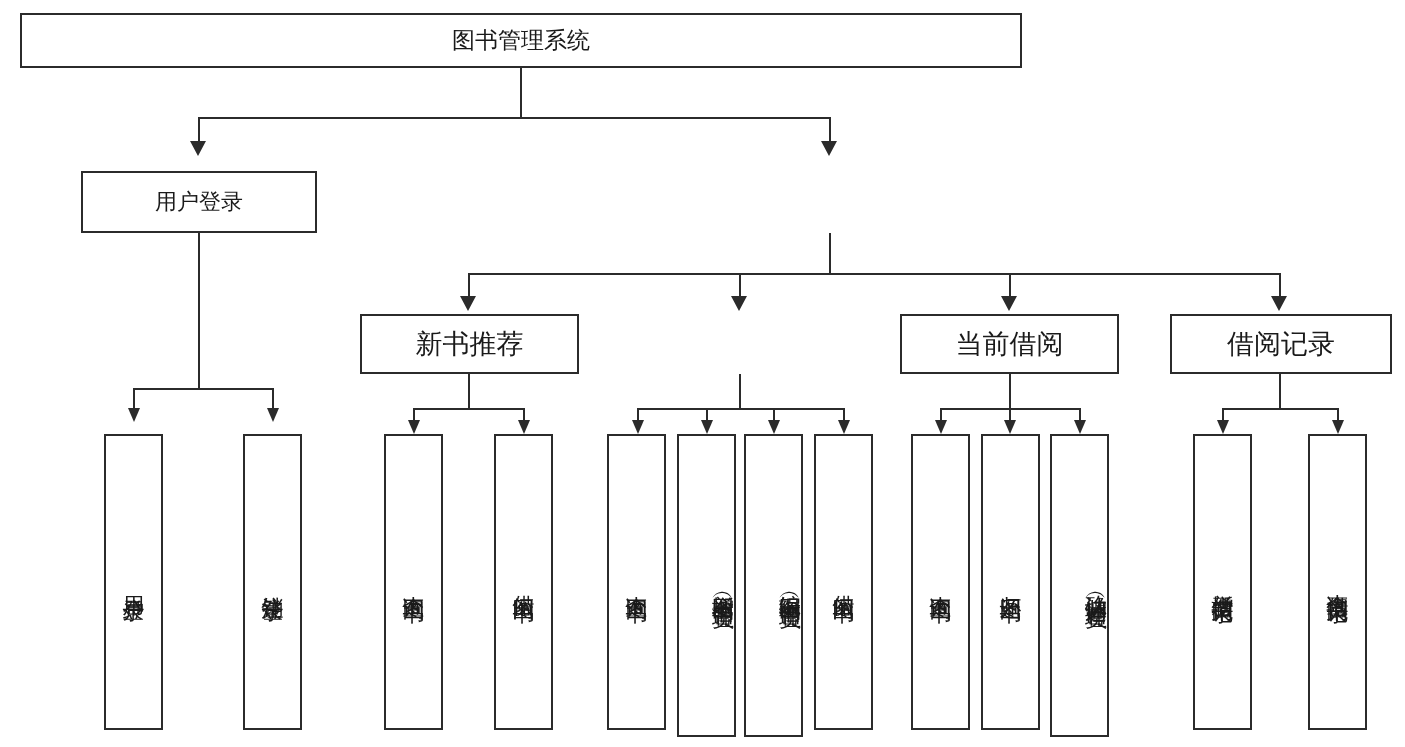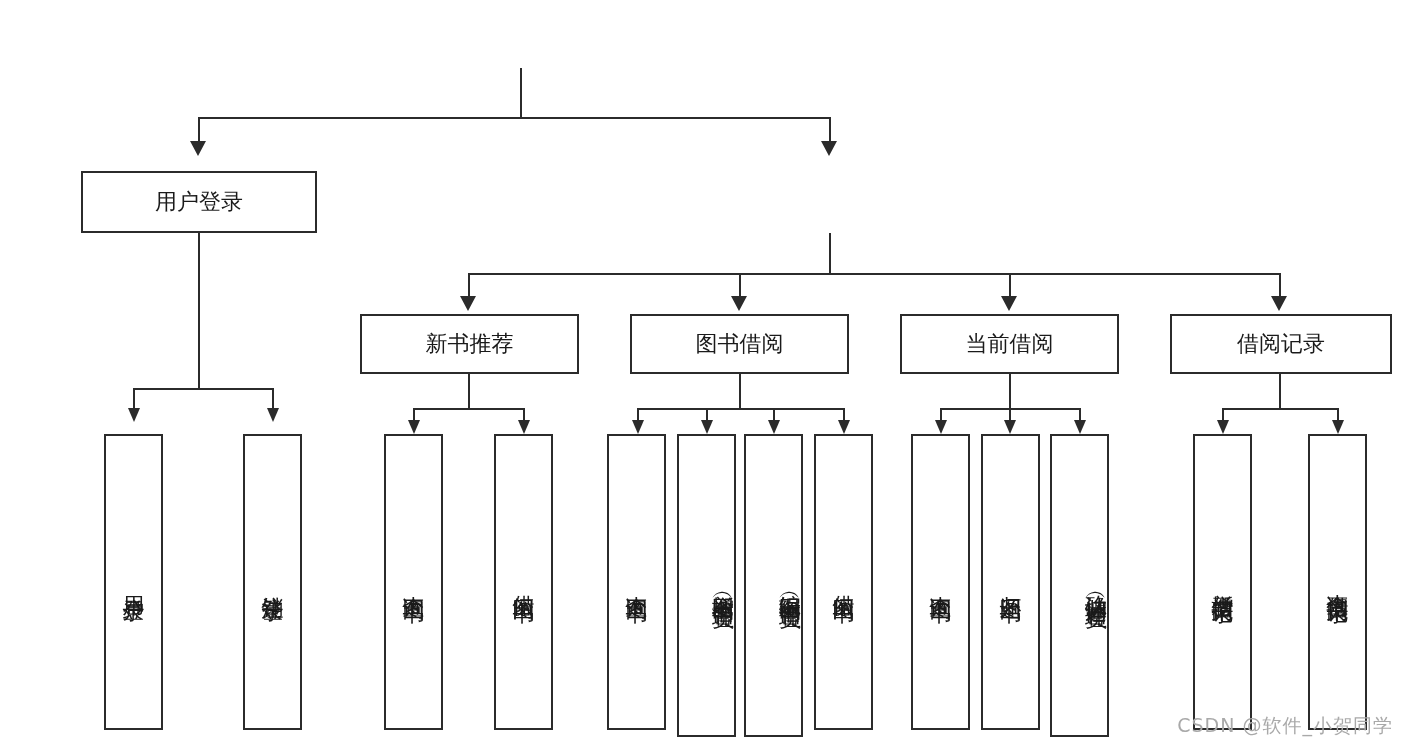--- a/index.html
+++ b/index.html
@@ -22,21 +22,21 @@
     border:2.5px solid #2b2b2b;
     background:#ffffff;
     display:flex;
     align-items:center;
     justify-content:center;
     text-align:center;
     line-height:1.18;
   }
   .node.root{font-size:23px;}
   .node.lvl2{font-size:22px;}
-  .node.lvl3{font-size:22px;}
+  .node.lvl3{font-size:27px;}
   .node.leaf{
     writing-mode:vertical-rl;
     text-orientation:upright;
     font-size:22px;
     letter-spacing:2px;
     padding:6px 0;
     line-height:1.0;
   }
   .node.leaf.topalign{align-items:flex-start;}
   .node .txt{display:block;}
@@ -77,20 +77,23 @@
     letter-spacing:1px;
     white-space:nowrap;
     pointer-events:none;
   }
 </style>
 </head>
 <body>
 
 <div id="canvas">
 
+  <div class="node root" style="left:20px;top:13px;width:1002px;height:55px;">
+    <span class="txt">图书管理系统</span>
+  </div>
 
   <div class="vline" style="left:520px;top:68px;height:49px;"></div>
 
   <div class="hline" style="left:198px;top:117px;width:632px;"></div>
 
   <div class="vline" style="left:198px;top:117px;height:24px;"></div>
   <div class="arrow" style="left:190px;top:141px;"></div>
   <div class="vline" style="left:829px;top:117px;height:24px;"></div>
   <div class="arrow" style="left:821px;top:141px;"></div>
 
@@ -112,23 +115,20 @@
   <div class="vline" style="left:739px;top:273px;height:23px;"></div>
   <div class="arrow" style="left:731px;top:296px;"></div>
   <div class="vline" style="left:1009px;top:273px;height:23px;"></div>
   <div class="arrow" style="left:1001px;top:296px;"></div>
   <div class="vline" style="left:1279px;top:273px;height:23px;"></div>
   <div class="arrow" style="left:1271px;top:296px;"></div>
 
   <div class="node lvl3" style="left:360px;top:314px;width:219px;height:60px;">
     <span class="txt">新书推荐</span>
   </div>
-  <div class="node lvl3" style="left:630px;top:314px;width:219px;height:60px;">
-    <span class="txt">图书借阅</span>
-  </div>
   <div class="node lvl3" style="left:900px;top:314px;width:219px;height:60px;text-align:center;">
     <span class="txt">当前借阅</span>
   </div>
   <div class="node lvl3" style="left:1170px;top:314px;width:222px;height:60px;">
     <span class="txt">借阅记录</span>
   </div>
 
   <div class="vline" style="left:468px;top:374px;height:34px;"></div>
   <div class="hline" style="left:413px;top:408px;width:110px;"></div>
   <div class="vline" style="left:413px;top:408px;height:14px;"></div>
@@ -200,15 +200,14 @@
     <span class="txt">确认归还（管理员）</span>
   </div>
 
   <div class="node leaf" style="left:1193px;top:434px;width:59px;height:296px;">
     <span class="txt">新增借阅记录</span>
   </div>
   <div class="node leaf" style="left:1308px;top:434px;width:59px;height:296px;">
     <span class="txt">查询借阅记录</span>
   </div>
 
-  <div id="watermark">CSDN @软件_小贺同学</div>
 
 </div>
 
 </body></html>

